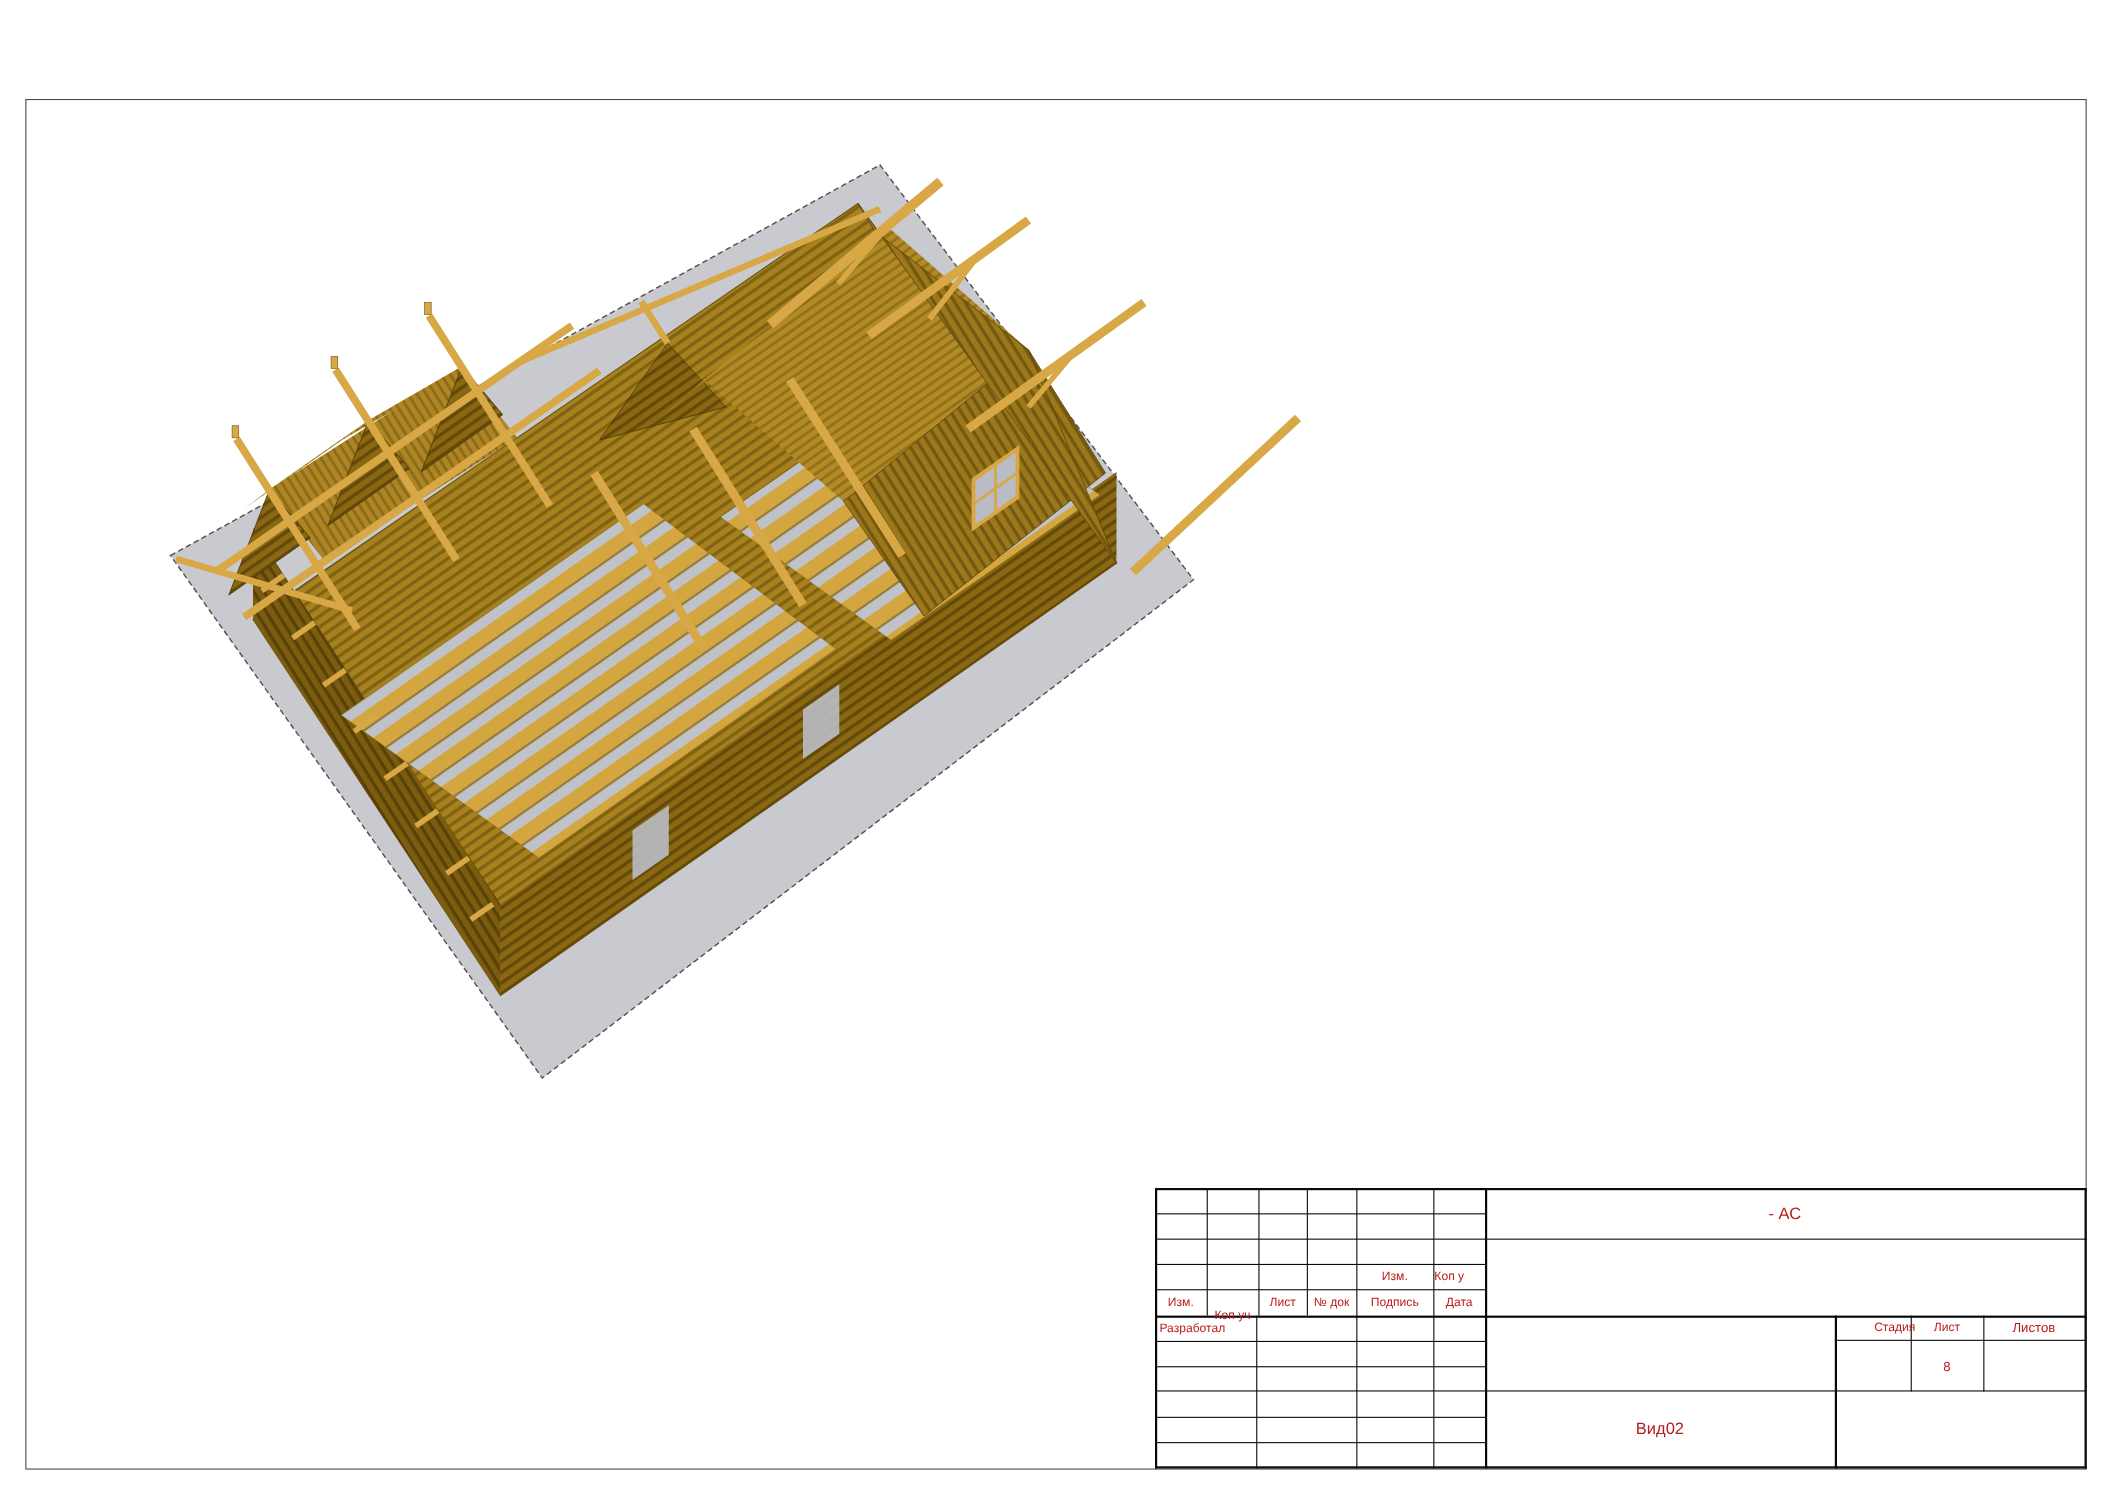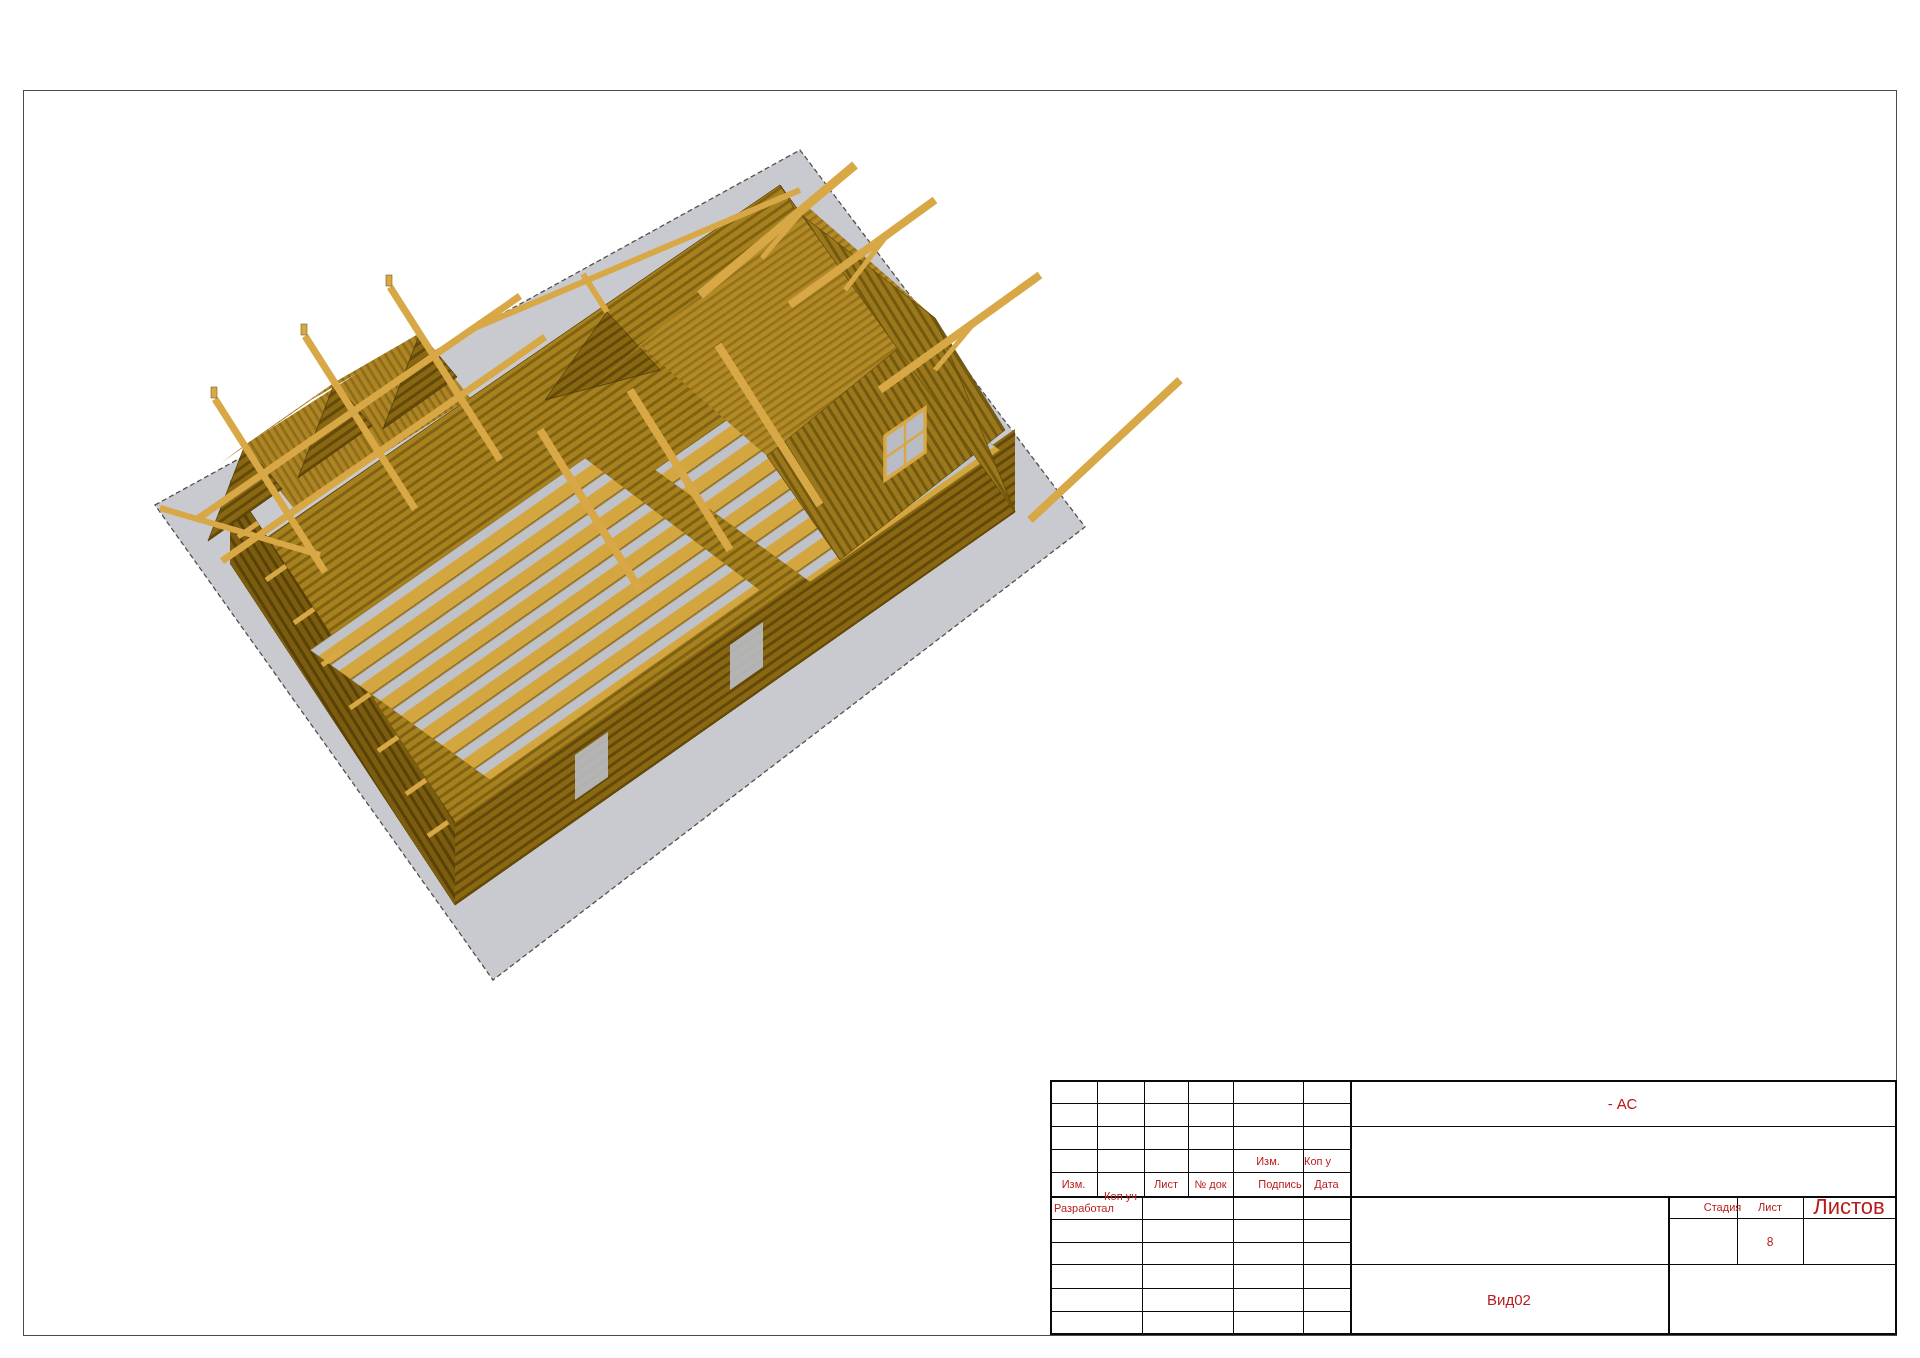--- a/index.html
+++ b/index.html
@@ -5,21 +5,21 @@
   html,body{margin:0;padding:0;background:#ffffff;}
   body{position:relative;width:1920px;height:1358px;font-family:"Liberation Sans",sans-serif;overflow:hidden;}
   .frame{position:absolute;left:23px;top:90px;width:1872px;height:1244px;border:1.5px solid #4a4a4a;}
   .model{position:absolute;left:80px;top:100px;}
   
   .tb{position:absolute;left:1050px;top:1080px;width:847px;height:255px;}
   .tb .hl,.tb .vl{position:absolute;background:#0a0a0a;}
   .tb .lbl{position:absolute;color:#b91c1c;font-size:11px;display:flex;align-items:center;justify-content:center;white-space:nowrap;overflow:hidden;}
   .tb .lbl.left{justify-content:flex-start;padding-left:4px;}
   .tb .fs15{font-size:15px;}
-  .tb .fs16{font-size:22px;}
+  .tb .fs16{font-size:12px;}
   .tb .fs12{font-size:12px;}
 </style>
 </head>
 <body>
 
 <div class="frame"></div>
 
 <svg class="model" width="1300" height="900" viewBox="80 100 1300 900" xmlns="http://www.w3.org/2000/svg">
   <defs>
     <pattern id="logU" width="8" height="8" patternUnits="userSpaceOnUse" patternTransform="rotate(-35)">
@@ -159,21 +159,21 @@
   <div class="hl" style="left:0;top:231px;width:300px;height:1.1px;"></div>
   <div class="hl" style="left:0;top:252.6px;width:847px;height:2.4px;"></div>
 
   <div class="lbl" style="left:183px;top:69px;width:70px;height:23px;">Изм.</div>
   <div class="lbl" style="left:253px;top:69px;width:29px;height:23px;">Коп у</div>
 
   <div class="lbl" style="left:0;top:92px;width:47px;height:24px;">Изм.</div>
   <div class="lbl" style="left:47px;top:104px;width:47px;height:24px;">Коп уч</div>
   <div class="lbl" style="left:94px;top:92px;width:44px;height:24px;">Лист</div>
   <div class="lbl" style="left:138px;top:92px;width:45px;height:24px;">№ док</div>
-  <div class="lbl" style="left:183px;top:92px;width:70px;height:24px;margin-left:12px;">Подпись</div>
+  <div class="lbl" style="left:183px;top:92px;width:70px;height:24px;">Подпись</div>
   <div class="lbl" style="left:253px;top:92px;width:47px;height:24px;">Дата</div>
 
   <div class="lbl left" style="left:0;top:116px;width:92px;height:23px;">Разработал</div>
 
   <div class="lbl fs15" style="left:300px;top:0;width:545px;height:46px;">- АС</div>
   <div class="lbl" style="left:618px;top:116px;width:69px;height:22px;padding-left:20px;">Стадия</div>
   <div class="lbl" style="left:687px;top:116px;width:66px;height:22px;">Лист</div>
   <div class="lbl fs16" style="left:753px;top:116px;width:92px;height:22px;">Листов</div>
   <div class="lbl fs12" style="left:687px;top:138px;width:66px;height:47px;">8</div>
   <div class="lbl fs15" style="left:300px;top:185px;width:318px;height:68px;">Вид02</div>

